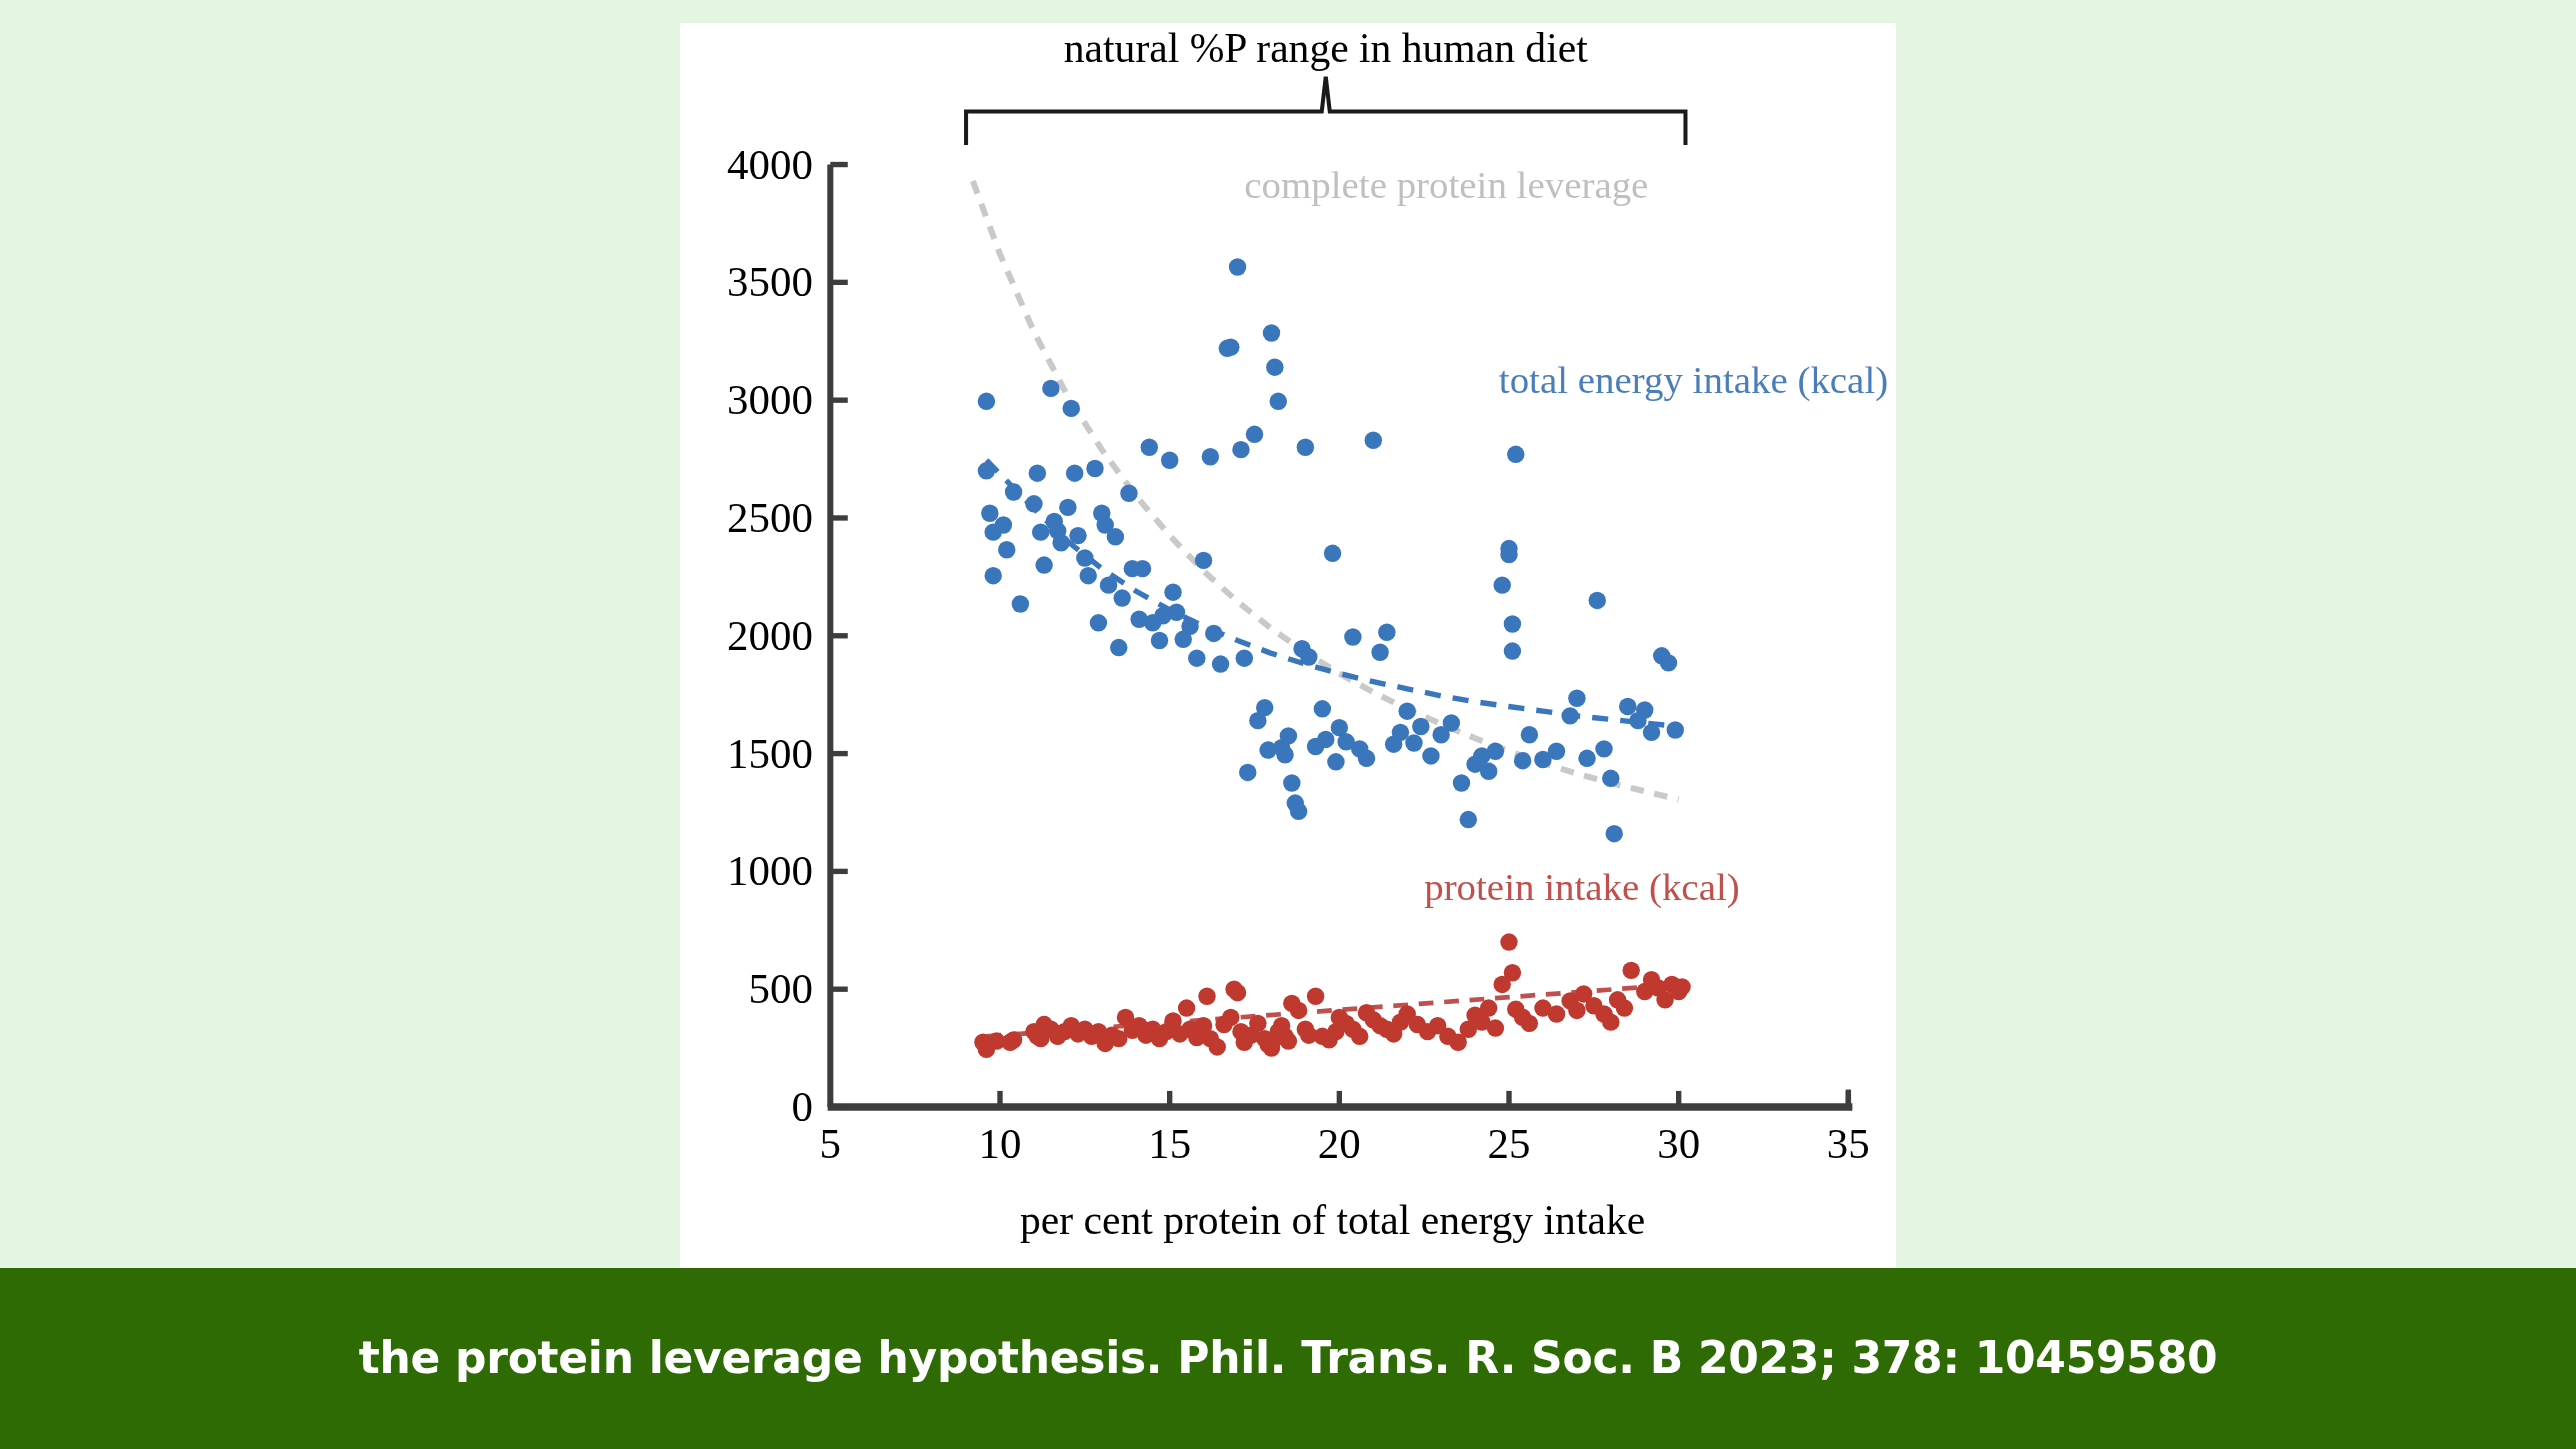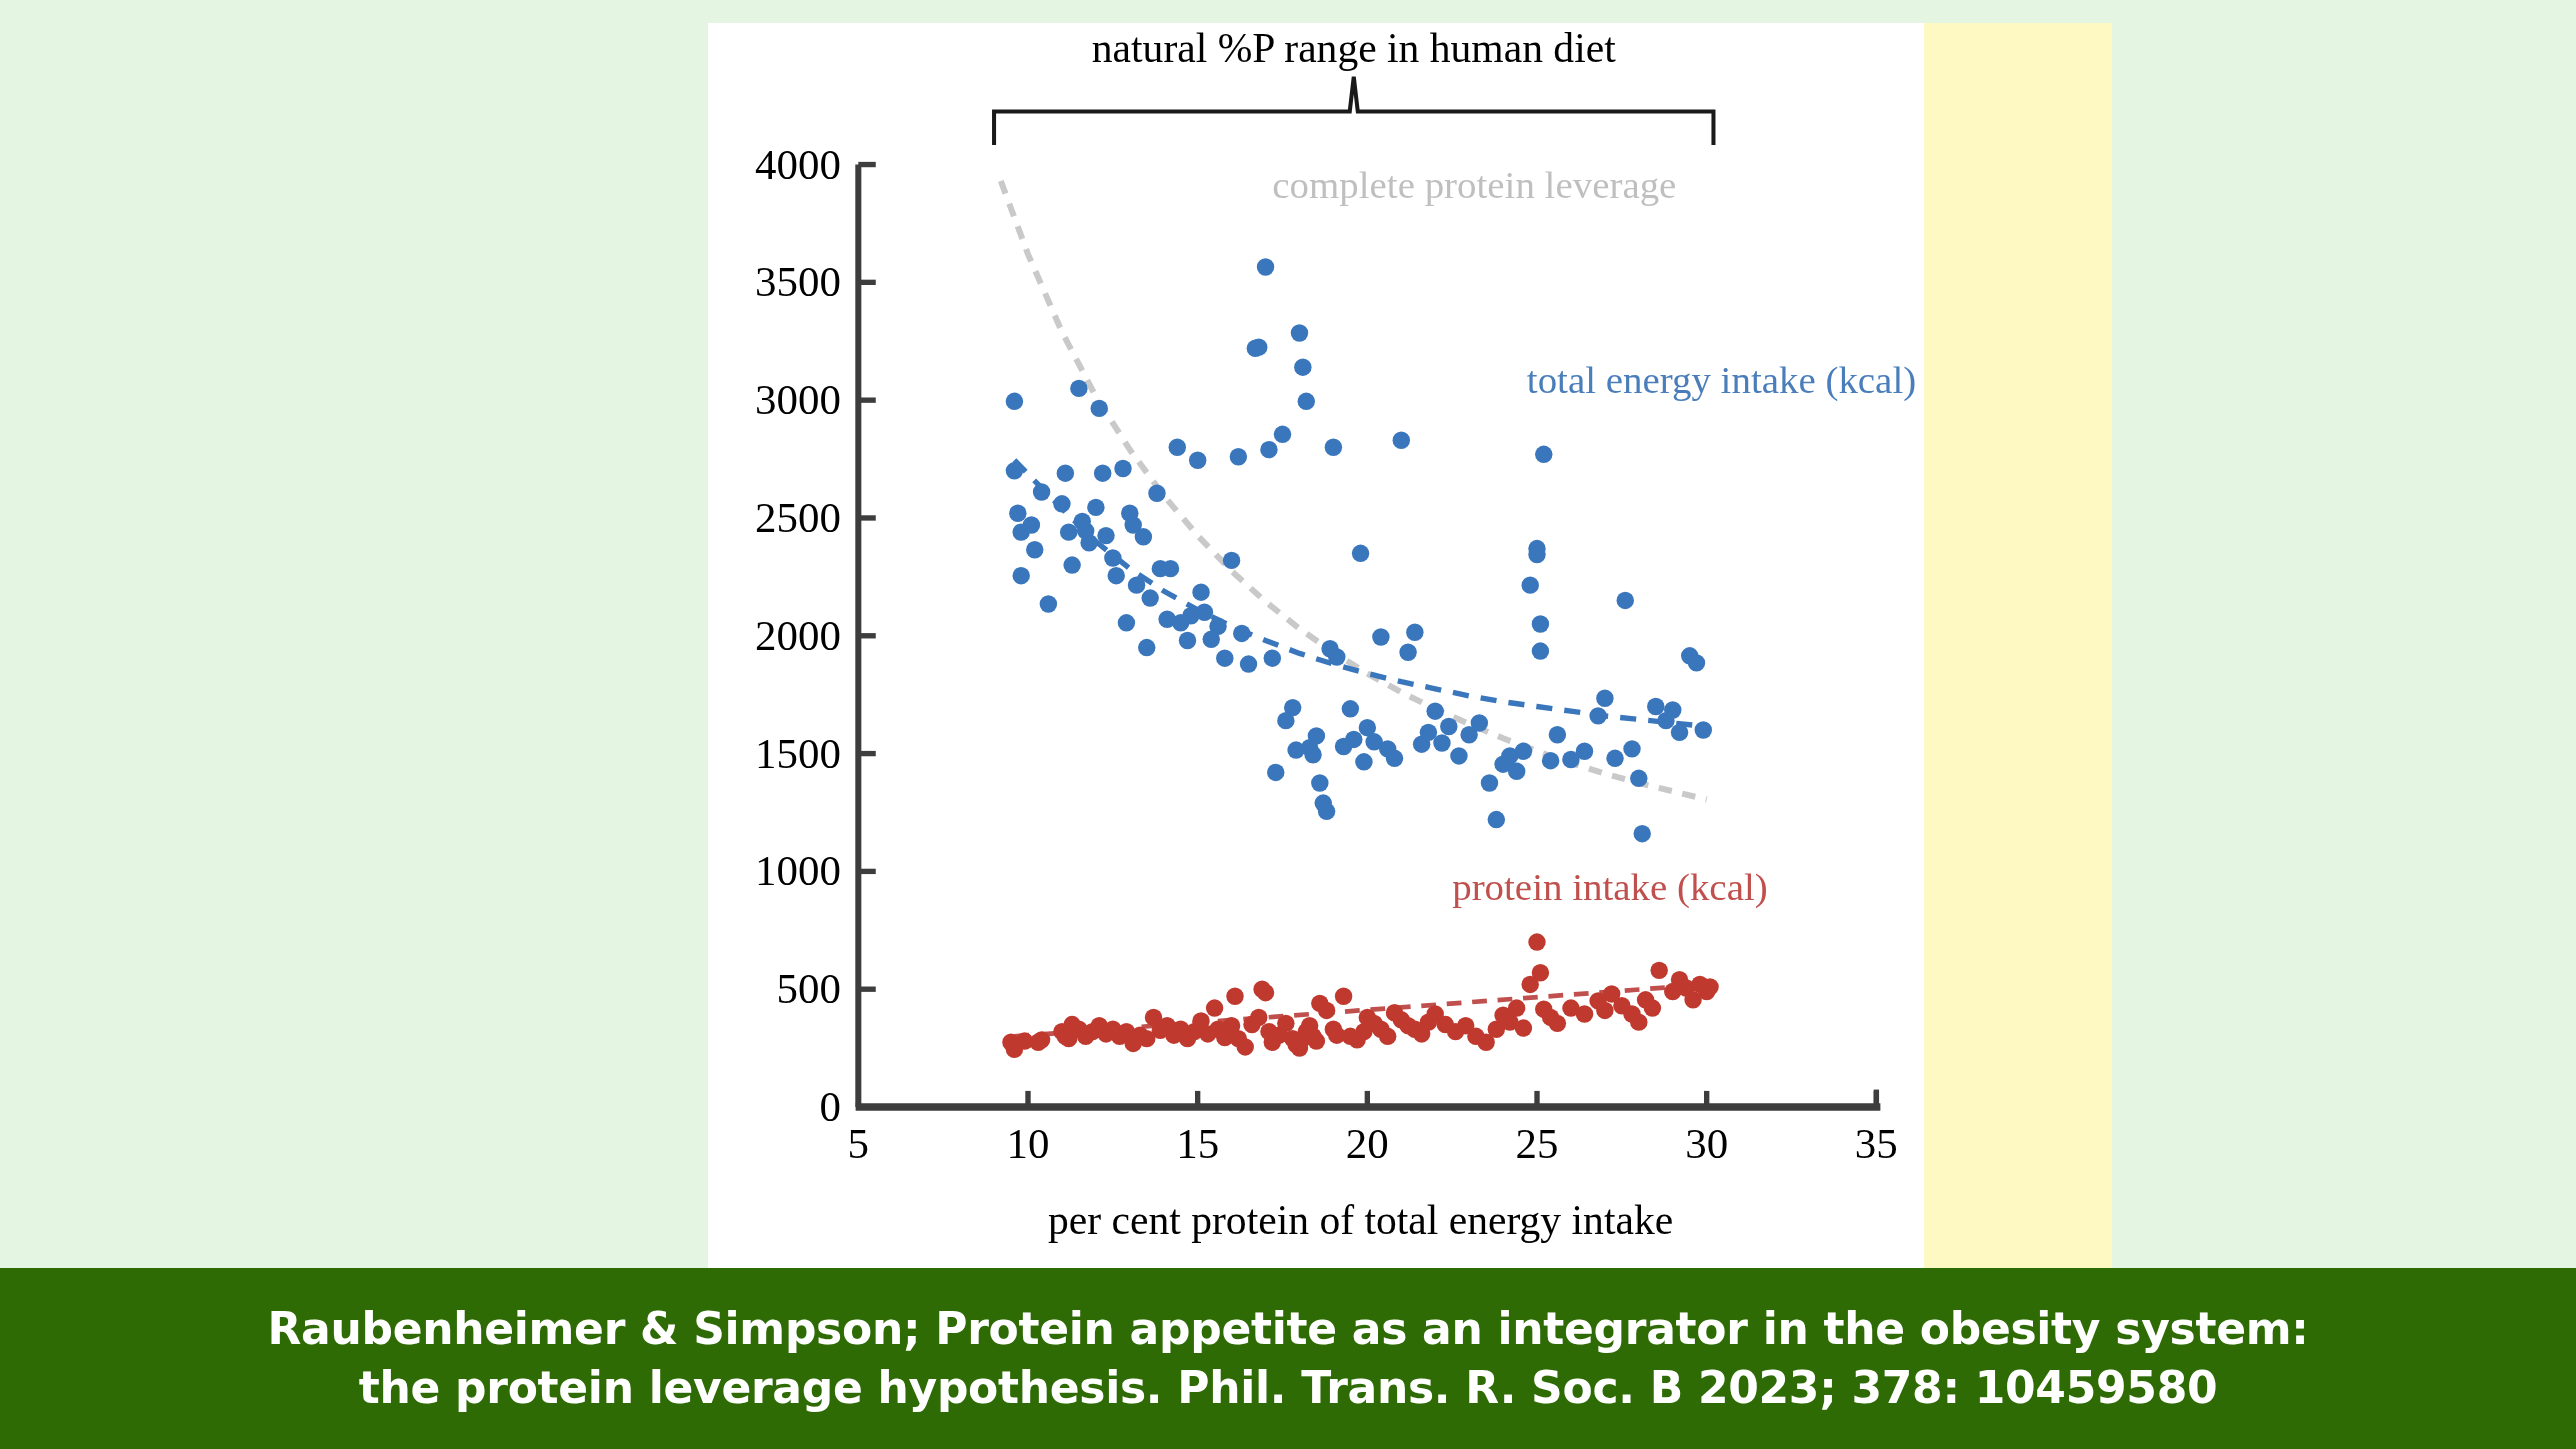--- a/index.html
+++ b/index.html
@@ -15,25 +15,25 @@
   #slide {
     position: relative;
     width: 2576px;
     height: 1449px;
     background: #e4f5e1;
   }
 
   
   #figure-panel {
     position: absolute;
-    left: 708px;
+    left: 680px;
     top: 23px;
-    width: 1404px;
+    width: 1216px;
     height: 1245px;
-    background: #fef9c3;
+    background: #f97316;
   }
 
   #chart-svg {
     position: absolute;
     left: 0;
     top: 0;
     width: 1216px;
     height: 1245px;
     display: block;
   }
@@ -377,18 +377,17 @@
 
       <text id="t-energy-label" class="series-label" text-anchor="start" fill="#4a7ebb" x="1220.1633333333334" y="551.7125000000001">total energy intake (kcal)</text>
 
       <text id="t-protein-label" class="series-label" text-anchor="start" fill="#c0504d" x="1108.9166666666667" y="1306.9">protein intake (kcal)</text>
 
       <text id="t-xaxis-title" class="axis-title" text-anchor="middle" x="972.5" y="1806">per cent protein of total energy intake</text>
     </svg>
   </div>
 
   <div id="caption-banner">
-    <div class="caption-line">Raubenheimer &amp; Simpson; Protein appetite as an integrator in the obesity system:</div>
     <div class="caption-line">the protein leverage hypothesis. Phil. Trans. R. Soc. B 2023; 378: 10459580</div>
   </div>
 
 </div>
 
 
 </body></html>

